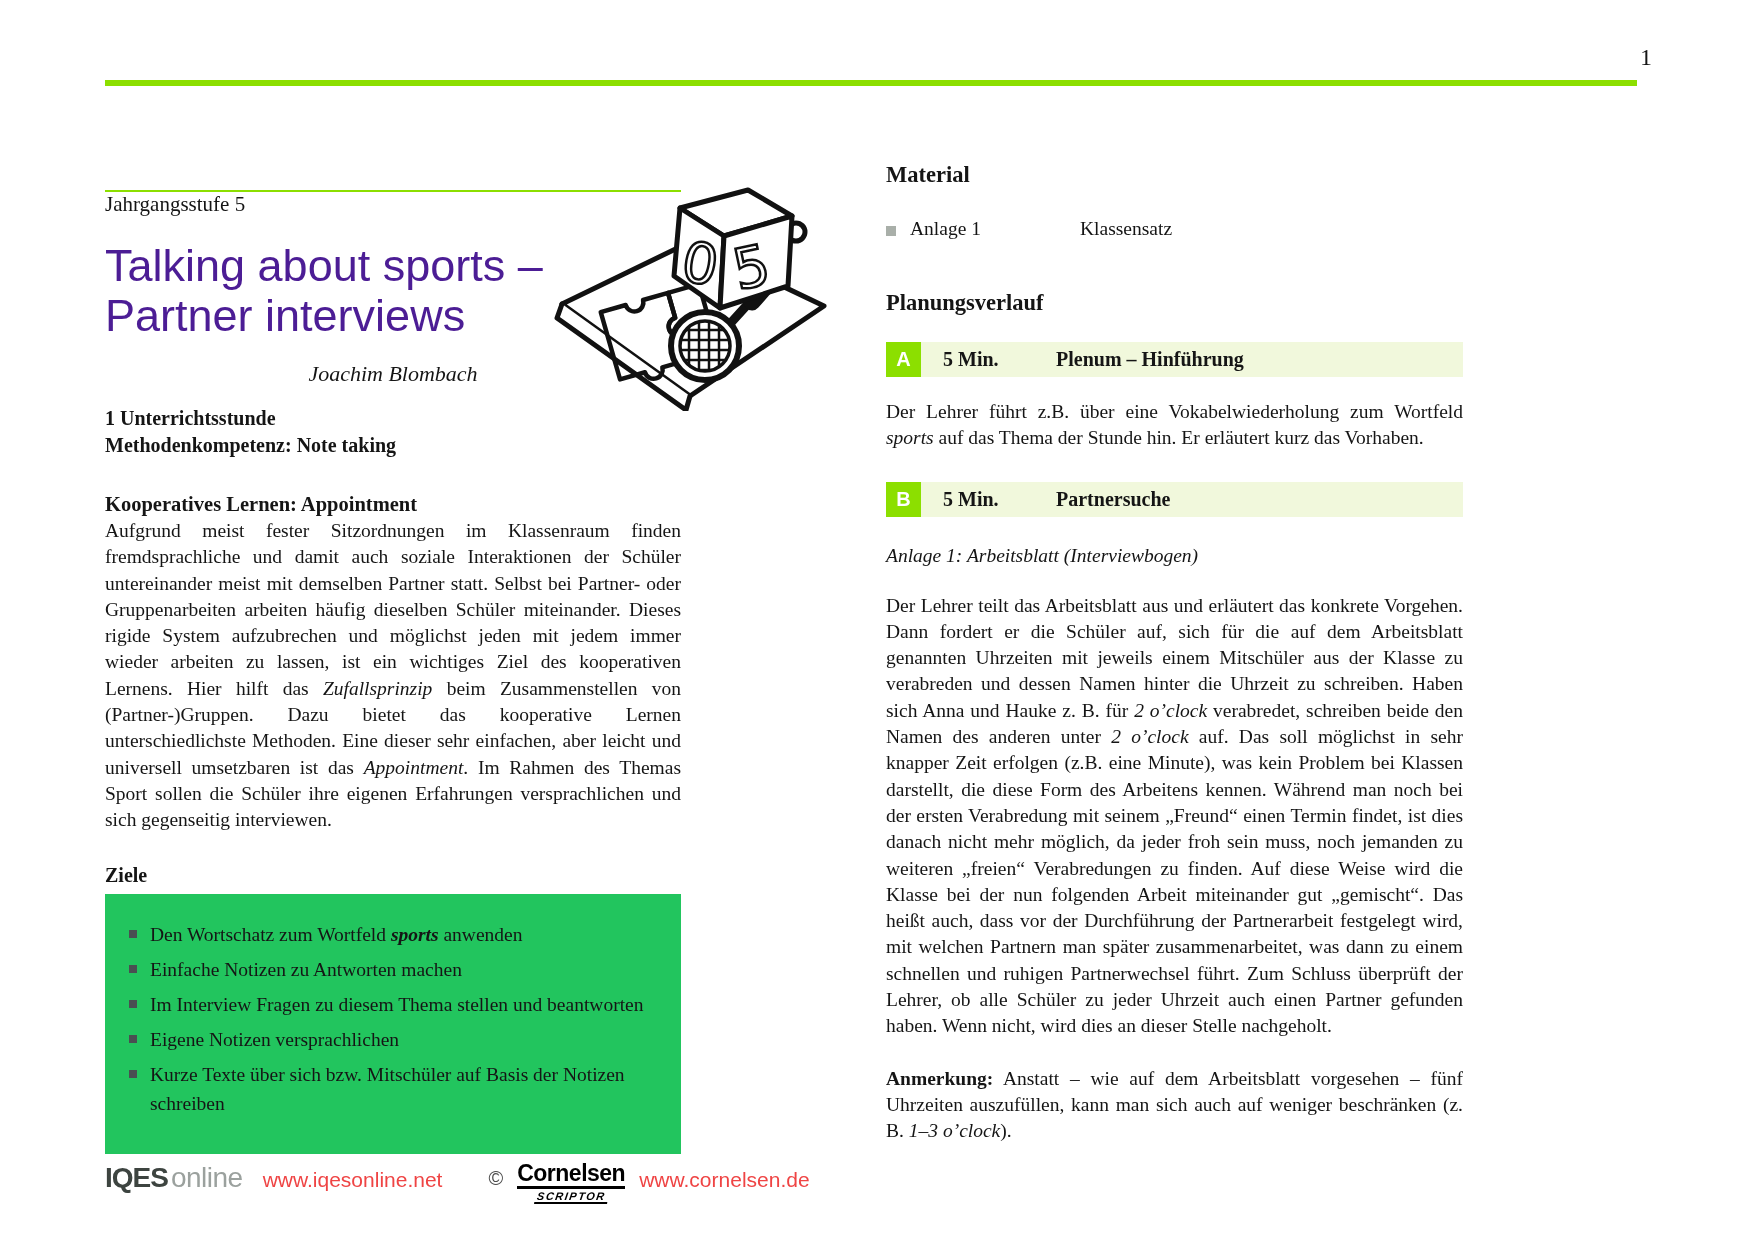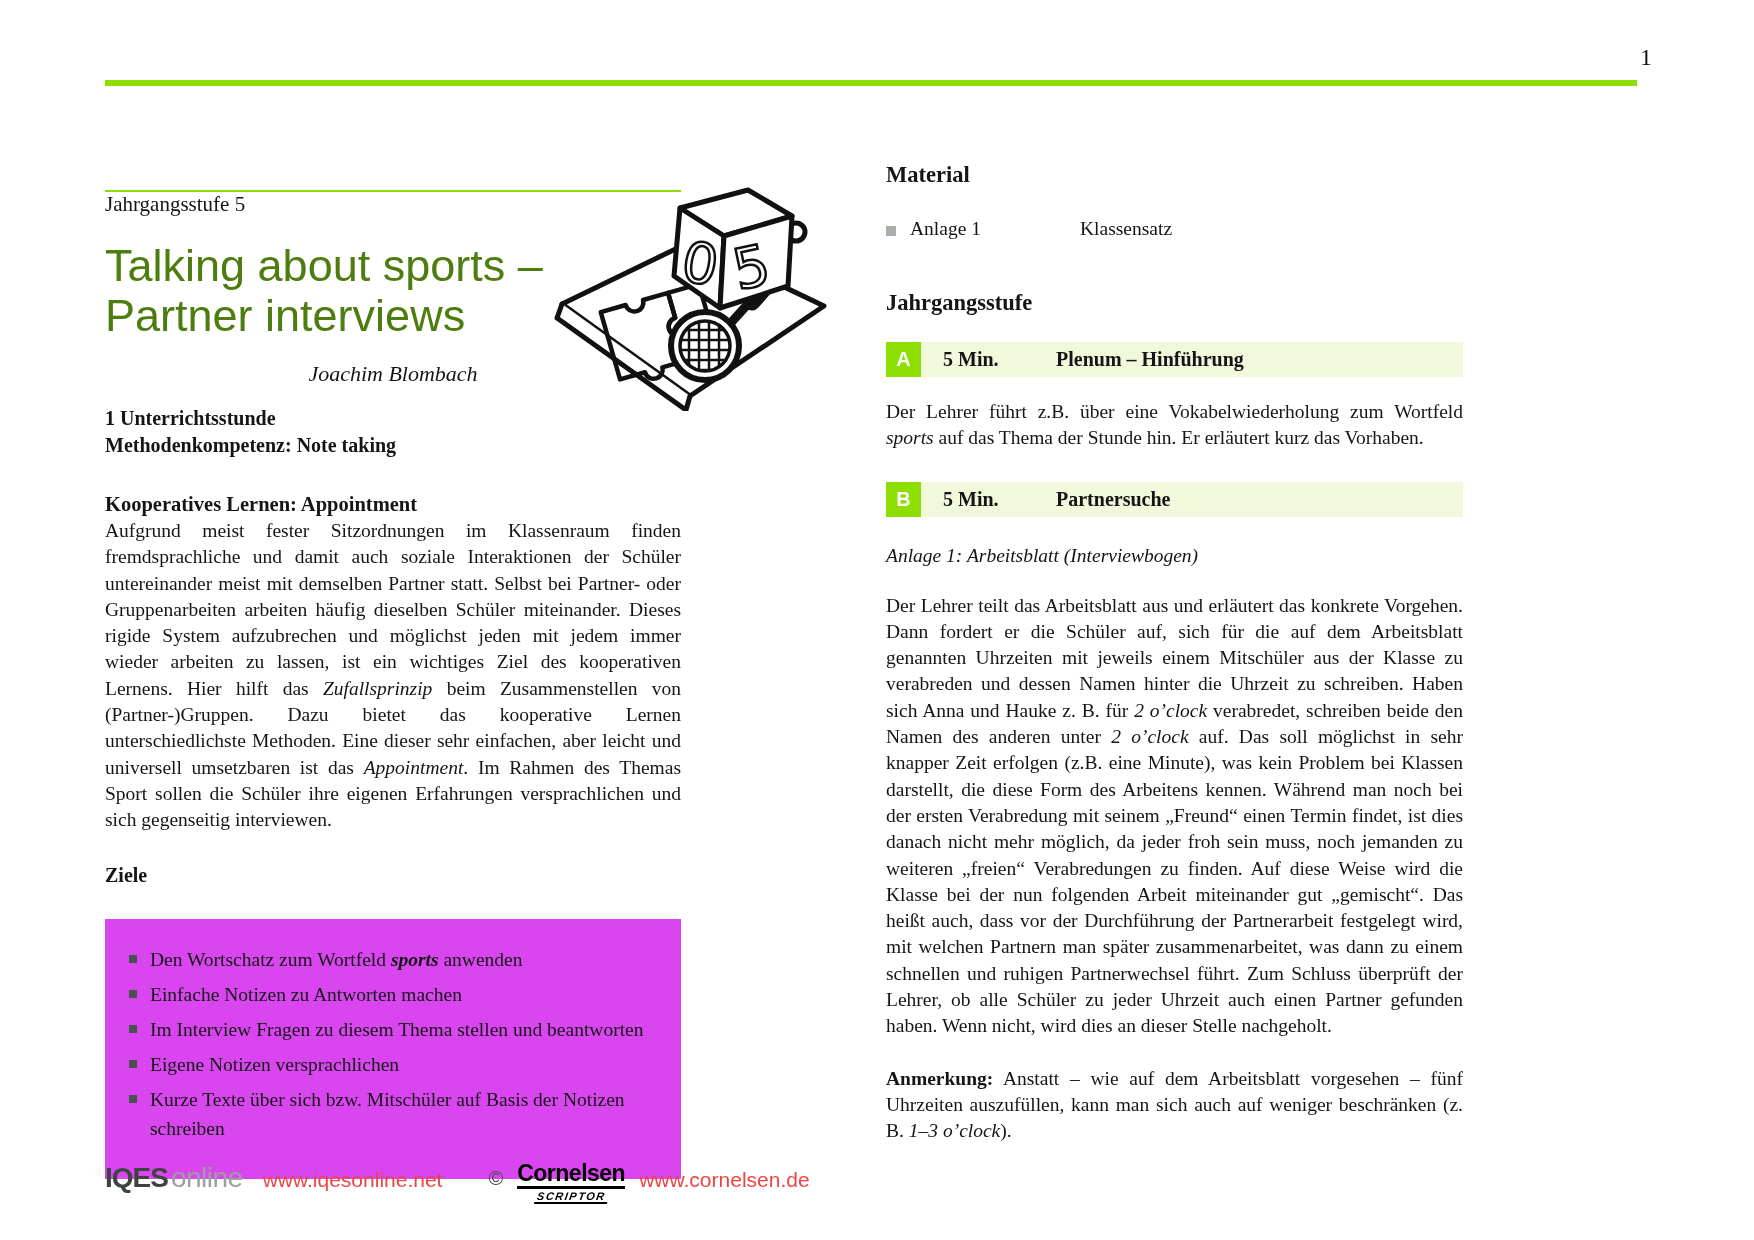--- a/index.html
+++ b/index.html
@@ -17,33 +17,33 @@
   .header-rule{position:absolute;left:105px;top:80px;width:1532px;height:6px;background:#8CDF00;}
   
   .col-left{position:absolute;left:105px;top:190px;width:576px;}
   .kicker-rule{height:2px;background:#8CDF00;}
   .kicker{font-size:21px;}
   .doc-title{
     margin:24px 0 0 0;
     font-family:"Liberation Sans", sans-serif;
     font-weight:400;
     font-size:45px;line-height:50px;
-    color:#4d7c0f;
+    color:#4c1d95;
     white-space:pre-line;
   }
   .author{margin-top:20px;font-style:italic;font-size:22px;text-align:center;}
   .meta{margin-top:18px;font-weight:bold;font-size:20px;line-height:27px;}
   .section{margin-top:34px;}
   .section-head{font-weight:bold;font-size:20.5px;margin-bottom:2px;}
   .body-par{
     margin:0;font-size:19.5px;line-height:26.3px;
     text-align:justify;
   }
   .ziele-head{margin-top:30px;font-weight:bold;font-size:20px;}
-  .ziele-box{margin-top:32px;background:#d946ef;padding:26px 24px 30px 22px;}
+  .ziele-box{margin-top:7px;background:#22c55e;padding:26px 24px 30px 22px;}
   .ziele-box ul{list-style:none;margin:0;padding:0;}
   .ziele-box li{display:flex;align-items:flex-start;font-size:19.5px;line-height:29px;margin-bottom:6px;}
   .sq{display:inline-block;flex:0 0 auto;}
   .sq.dark{width:8px;height:8px;background:#4A4F52;margin:10px 13px 0 2px;}
   .sq.gray{width:10px;height:10px;background:#A9AFA9;margin:8px 14px 0 0;}
   
   .illustration{position:absolute;left:540px;top:186px;pointer-events:none;}
   
   .col-right{position:absolute;left:886px;top:162px;width:577px;}
   .sub-head{font-weight:bold;font-size:22.5px;}
@@ -170,21 +170,21 @@
   </svg>
 
   <div class="col-right">
     <div class="sub-head">Material</div>
     <div class="material-row">
       <span class="sq gray"></span>
       <span class="mat-name">Anlage 1</span>
       <span class="mat-qty">Klassensatz</span>
     </div>
 
-    <div class="sub-head plan-head">Jahrgangsstufe</div>
+    <div class="sub-head plan-head">Planungsverlauf</div>
 
     <div class="step-row">
       <span class="step-letter">A</span>
       <span class="step-duration">5 Min.</span>
       <span class="step-title">Plenum – Hinführung</span>
     </div>
     <p class="body-par step-par"><span>Der Lehrer führt z.B. über eine Vokabelwiederholung zum Wortfeld </span><span style="font-style: italic;">sports</span><span> auf das Thema der Stunde hin. Er erläutert kurz das Vorhaben.</span></p>
 
     <div class="step-row b">
       <span class="step-letter">B</span>

